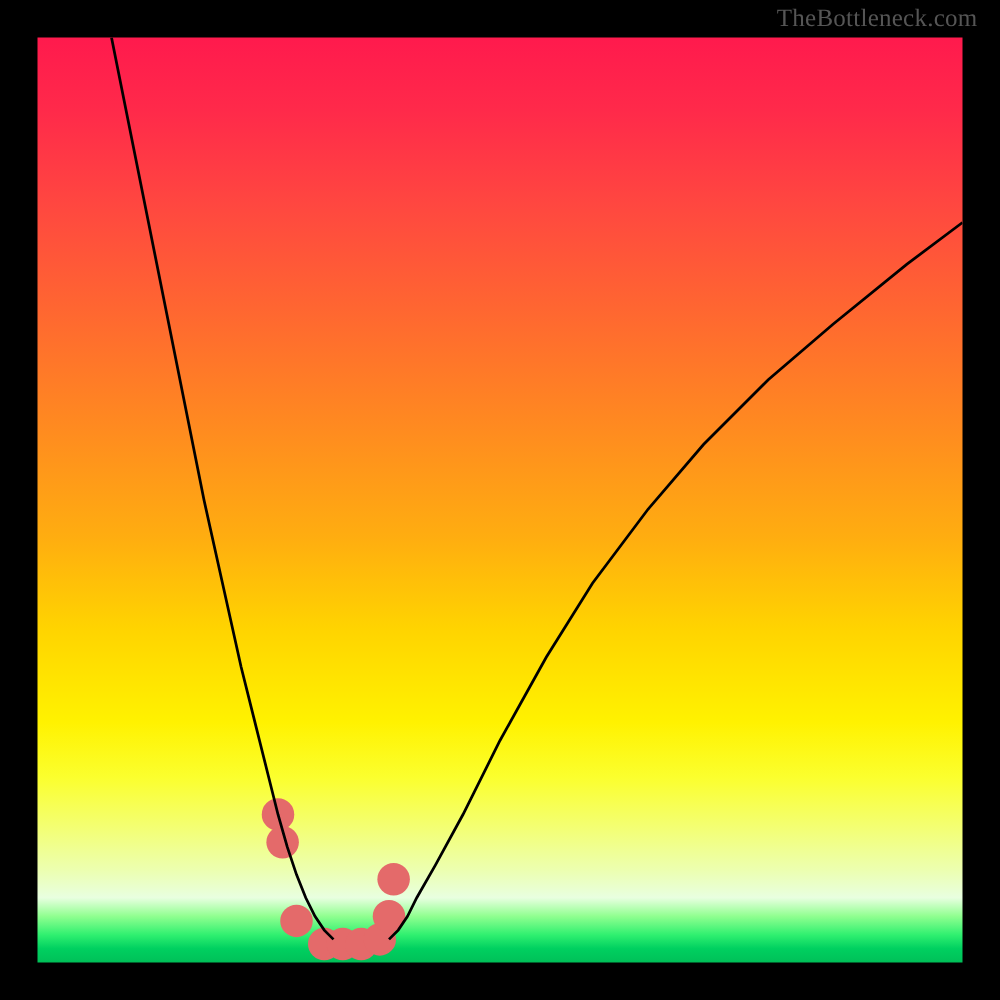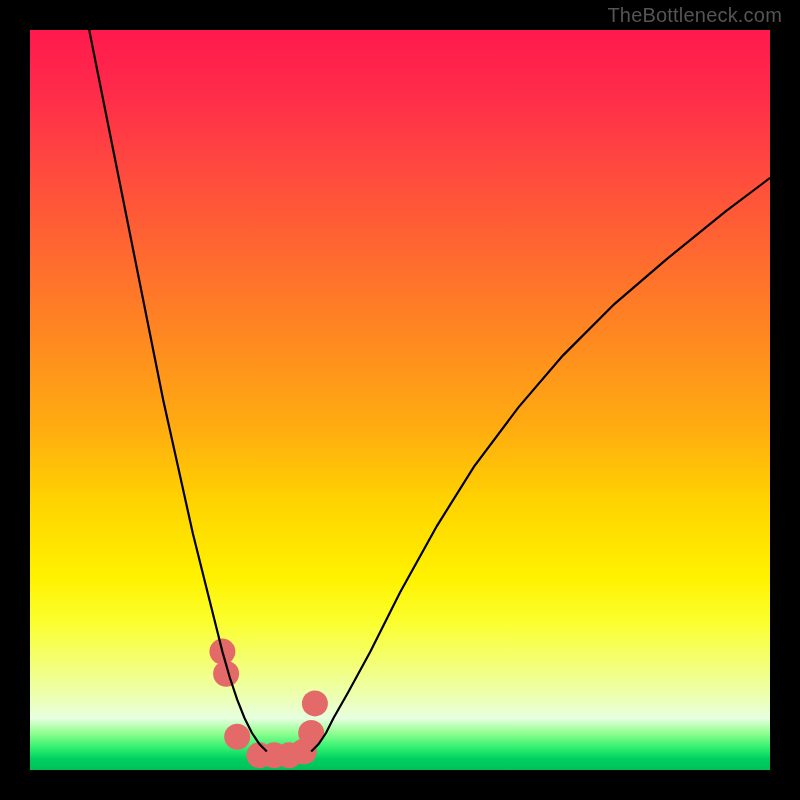--- a/index.html
+++ b/index.html
@@ -11,20 +11,21 @@
     background: #000;
     font-family: Arial, Helvetica, sans-serif;
   }
   .frame {
     position: absolute;
     top: 0;
     left: 0;
     width: 792px;
     height: 800px;
     background: #000;
+    font-family: Liberation Serif, serif;
   }
   .plot-area {
     position: absolute;
     top: 30px;
     left: 30px;
     width: 740px;
     height: 740px;
     
     background: linear-gradient(
       to bottom,

